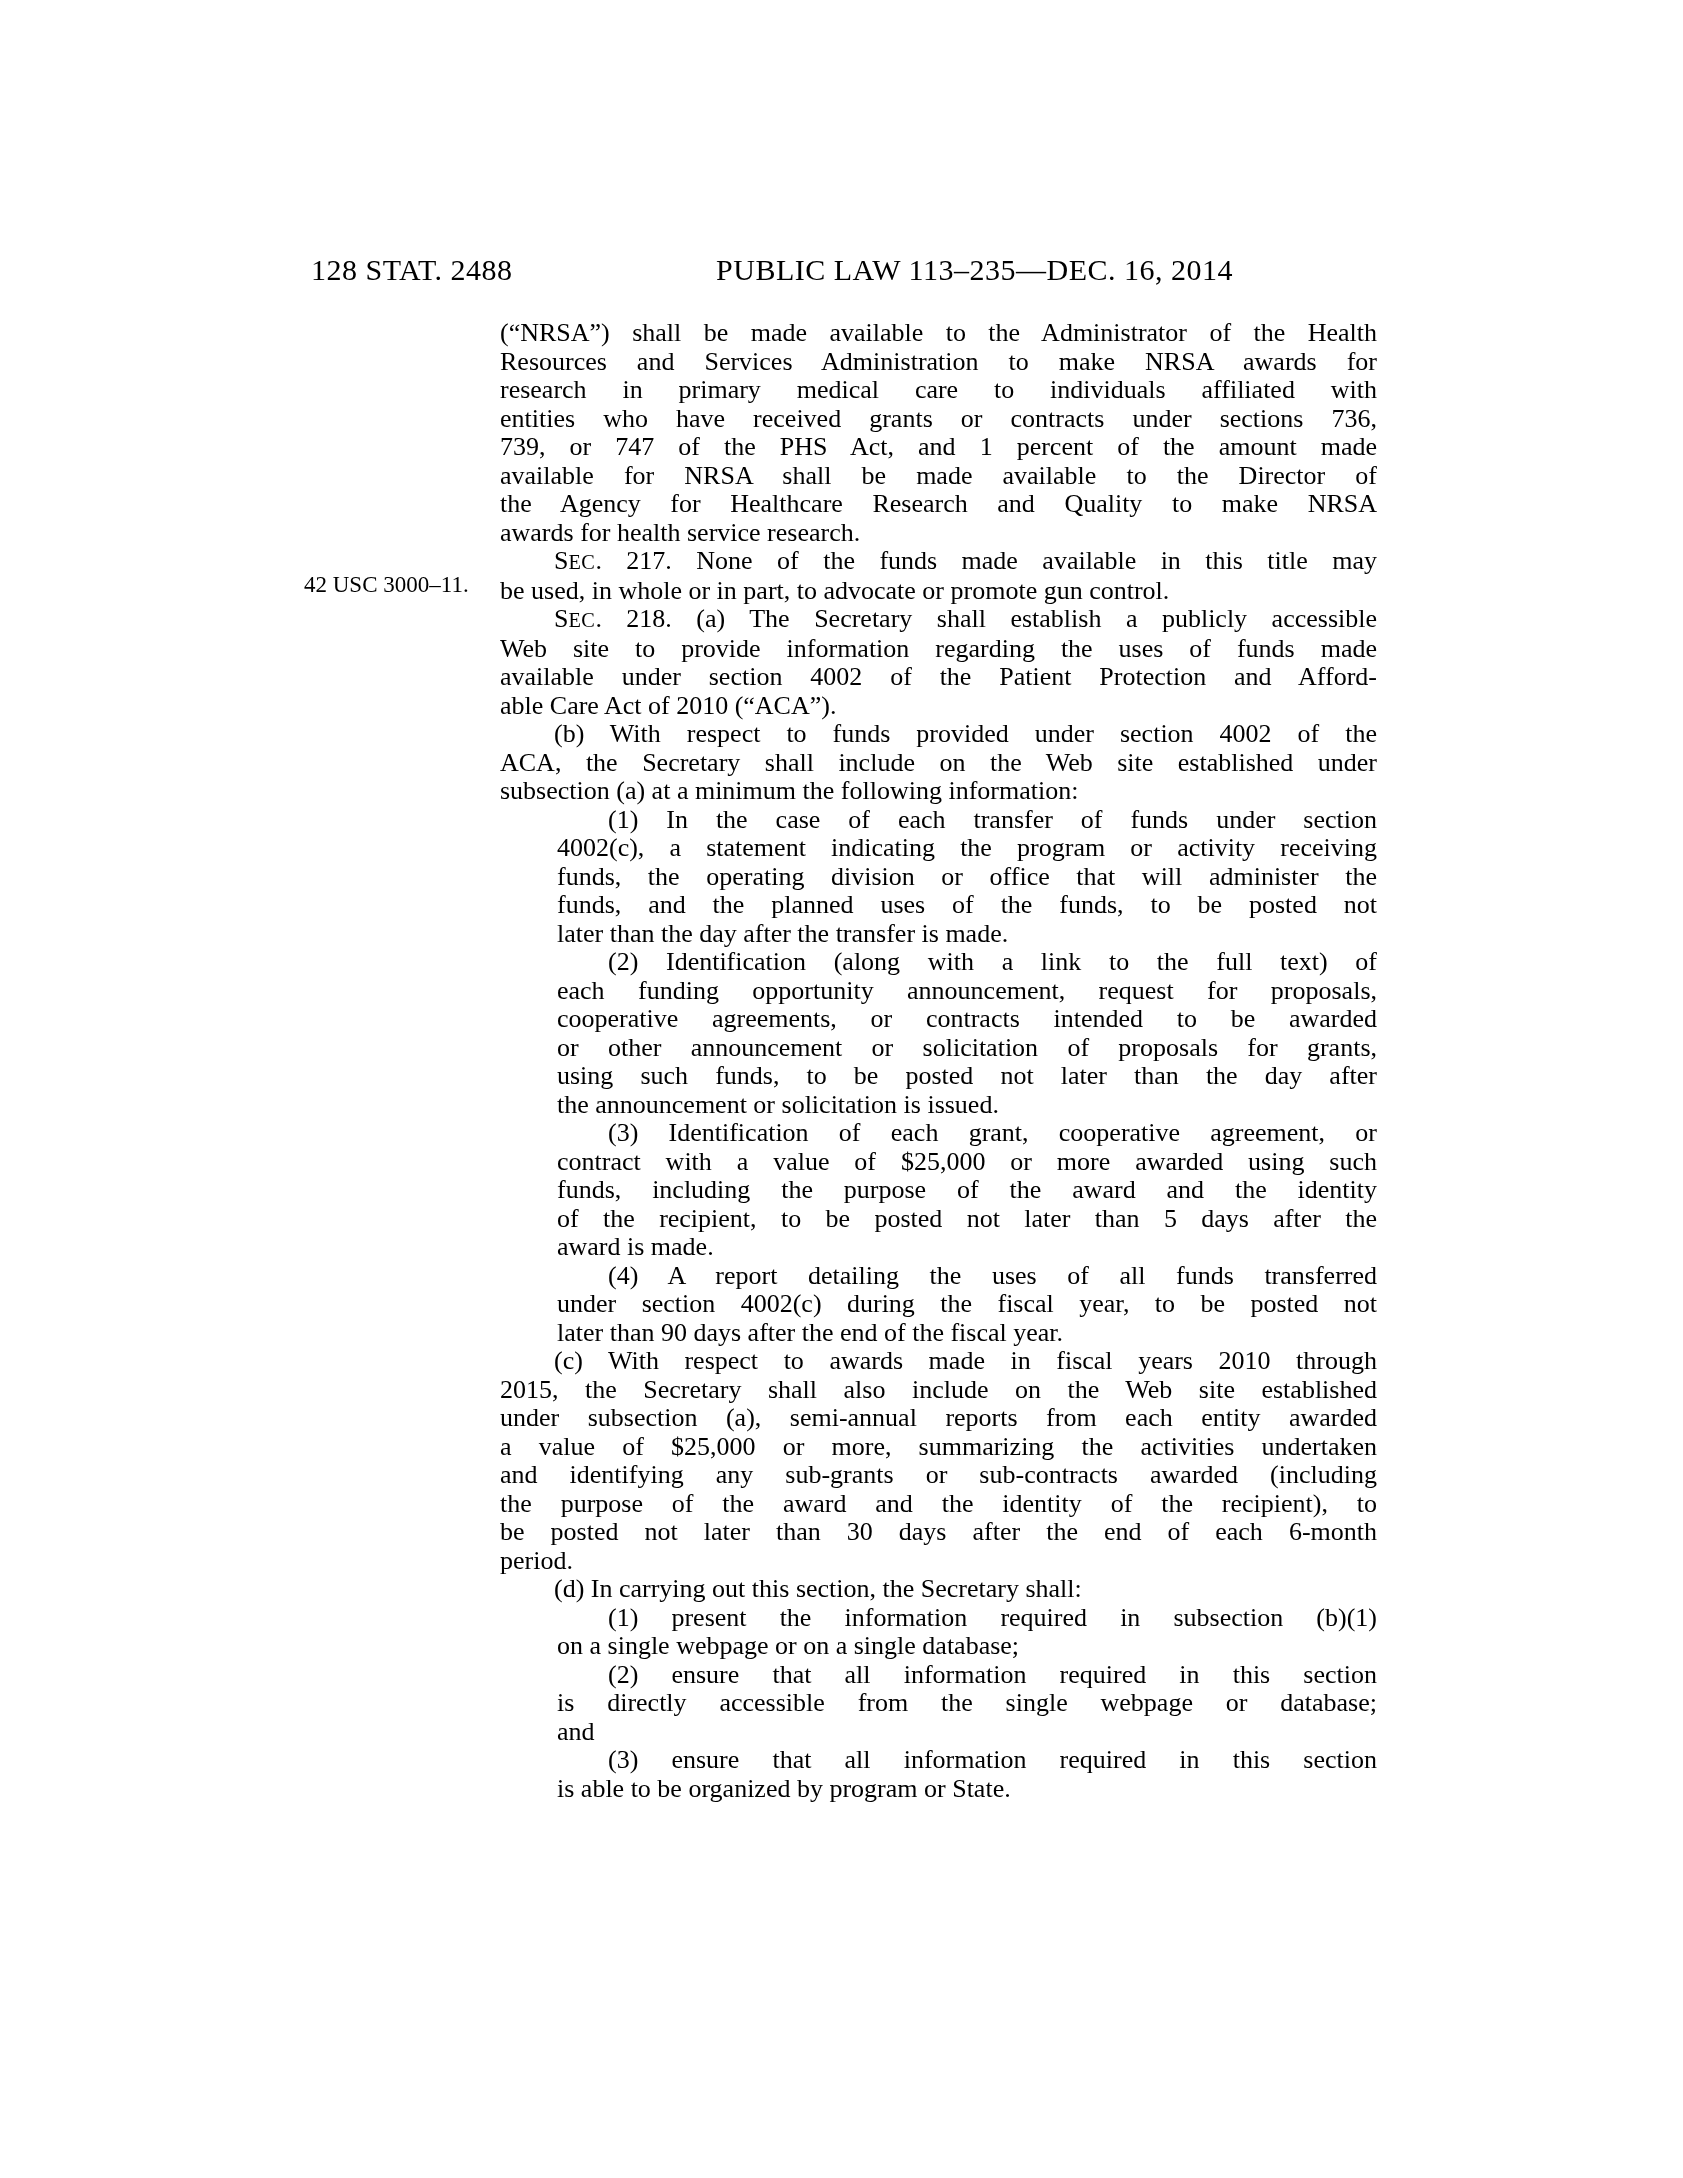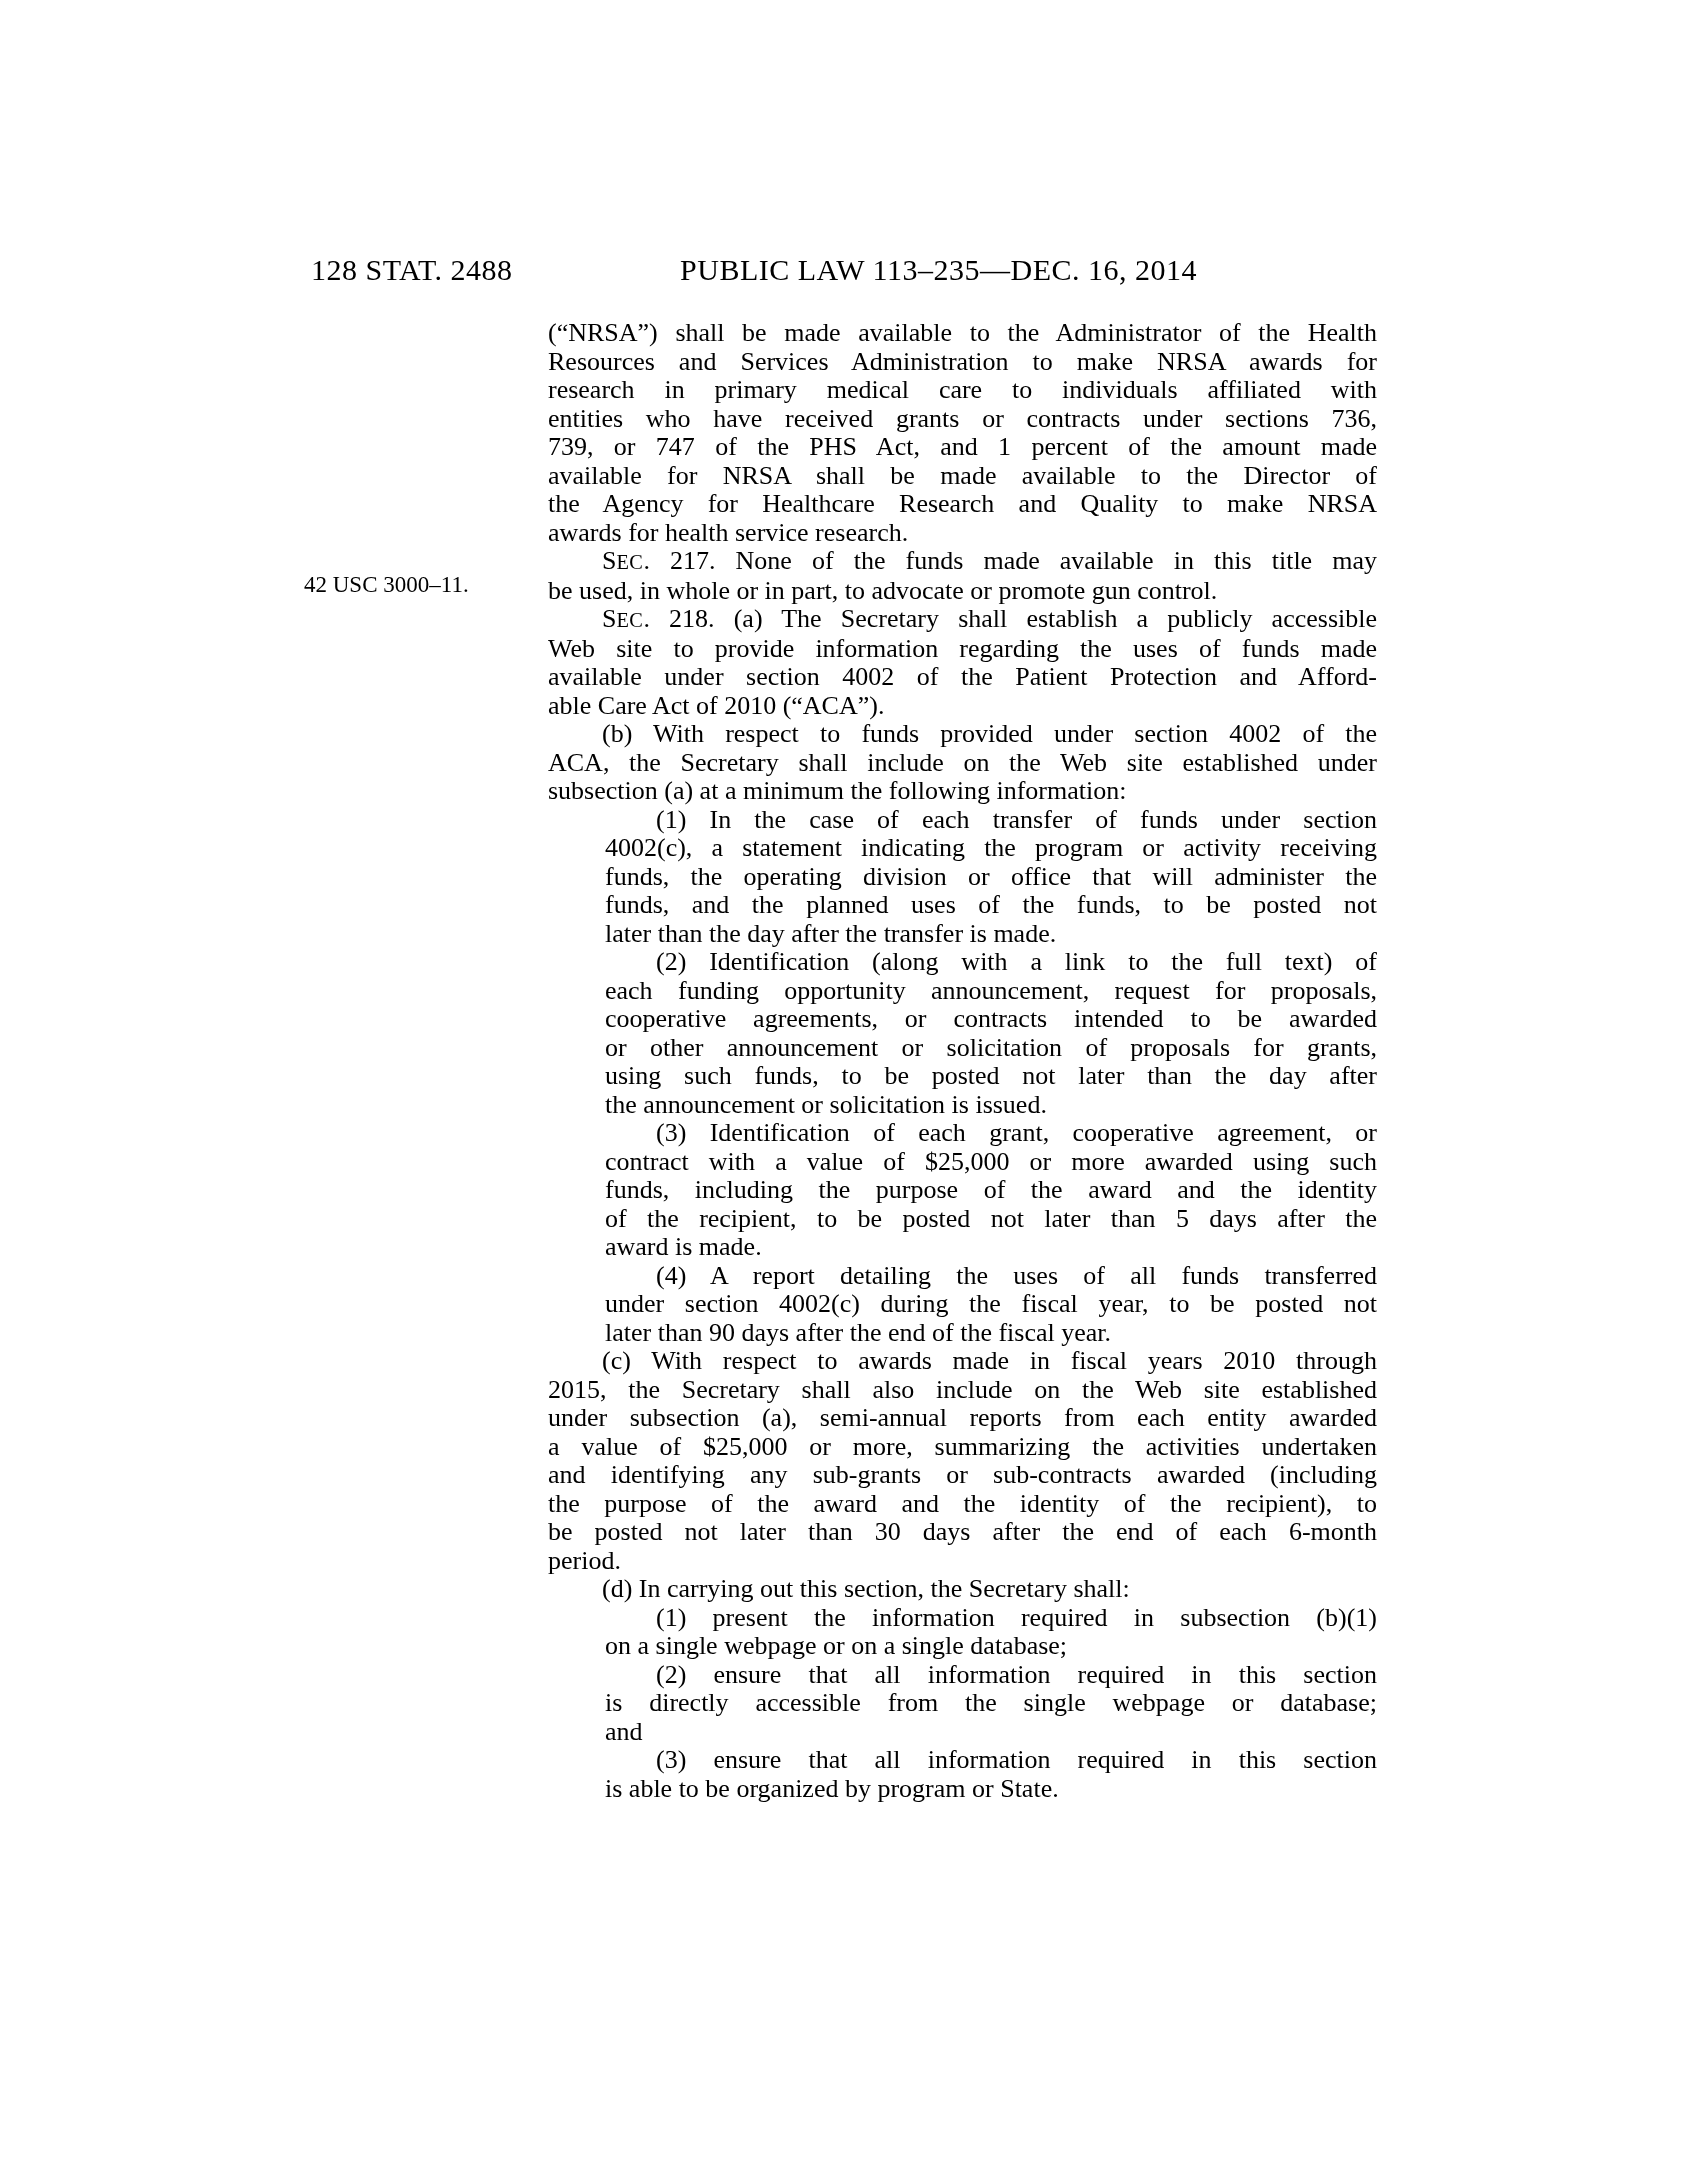--- a/index.html
+++ b/index.html
@@ -27,41 +27,41 @@
   }
   .page-header-law {
     position: absolute;
     left: 500px;
     top: 253px;
     width: 877px;
     text-align: center;
     font-size: 30px;
     letter-spacing: 0.5px;
     white-space: nowrap;
+    padding-left: 36px;
   }
   .margin-note {
     position: absolute;
     left: 304px;
     top: 572px;
     font-size: 23px;
     white-space: nowrap;
   }
   .statute-body {
     position: absolute;
     left: 500px;
     top: 319px;
     width: 877px;
     font-size: 26px;
     line-height: 28.5px;
   }
   .para { margin: 0; }
   .line {
     text-align: justify;
     text-align-last: justify;
-    margin-left: 48px;
   }
   .line.plast {
     text-align-last: left;
   }
   
   .p-sub .line.first { padding-left: 54px; }
   
   .p-item { padding-left: 57px; }
   .p-item .line.first { padding-left: 51px; }
   

